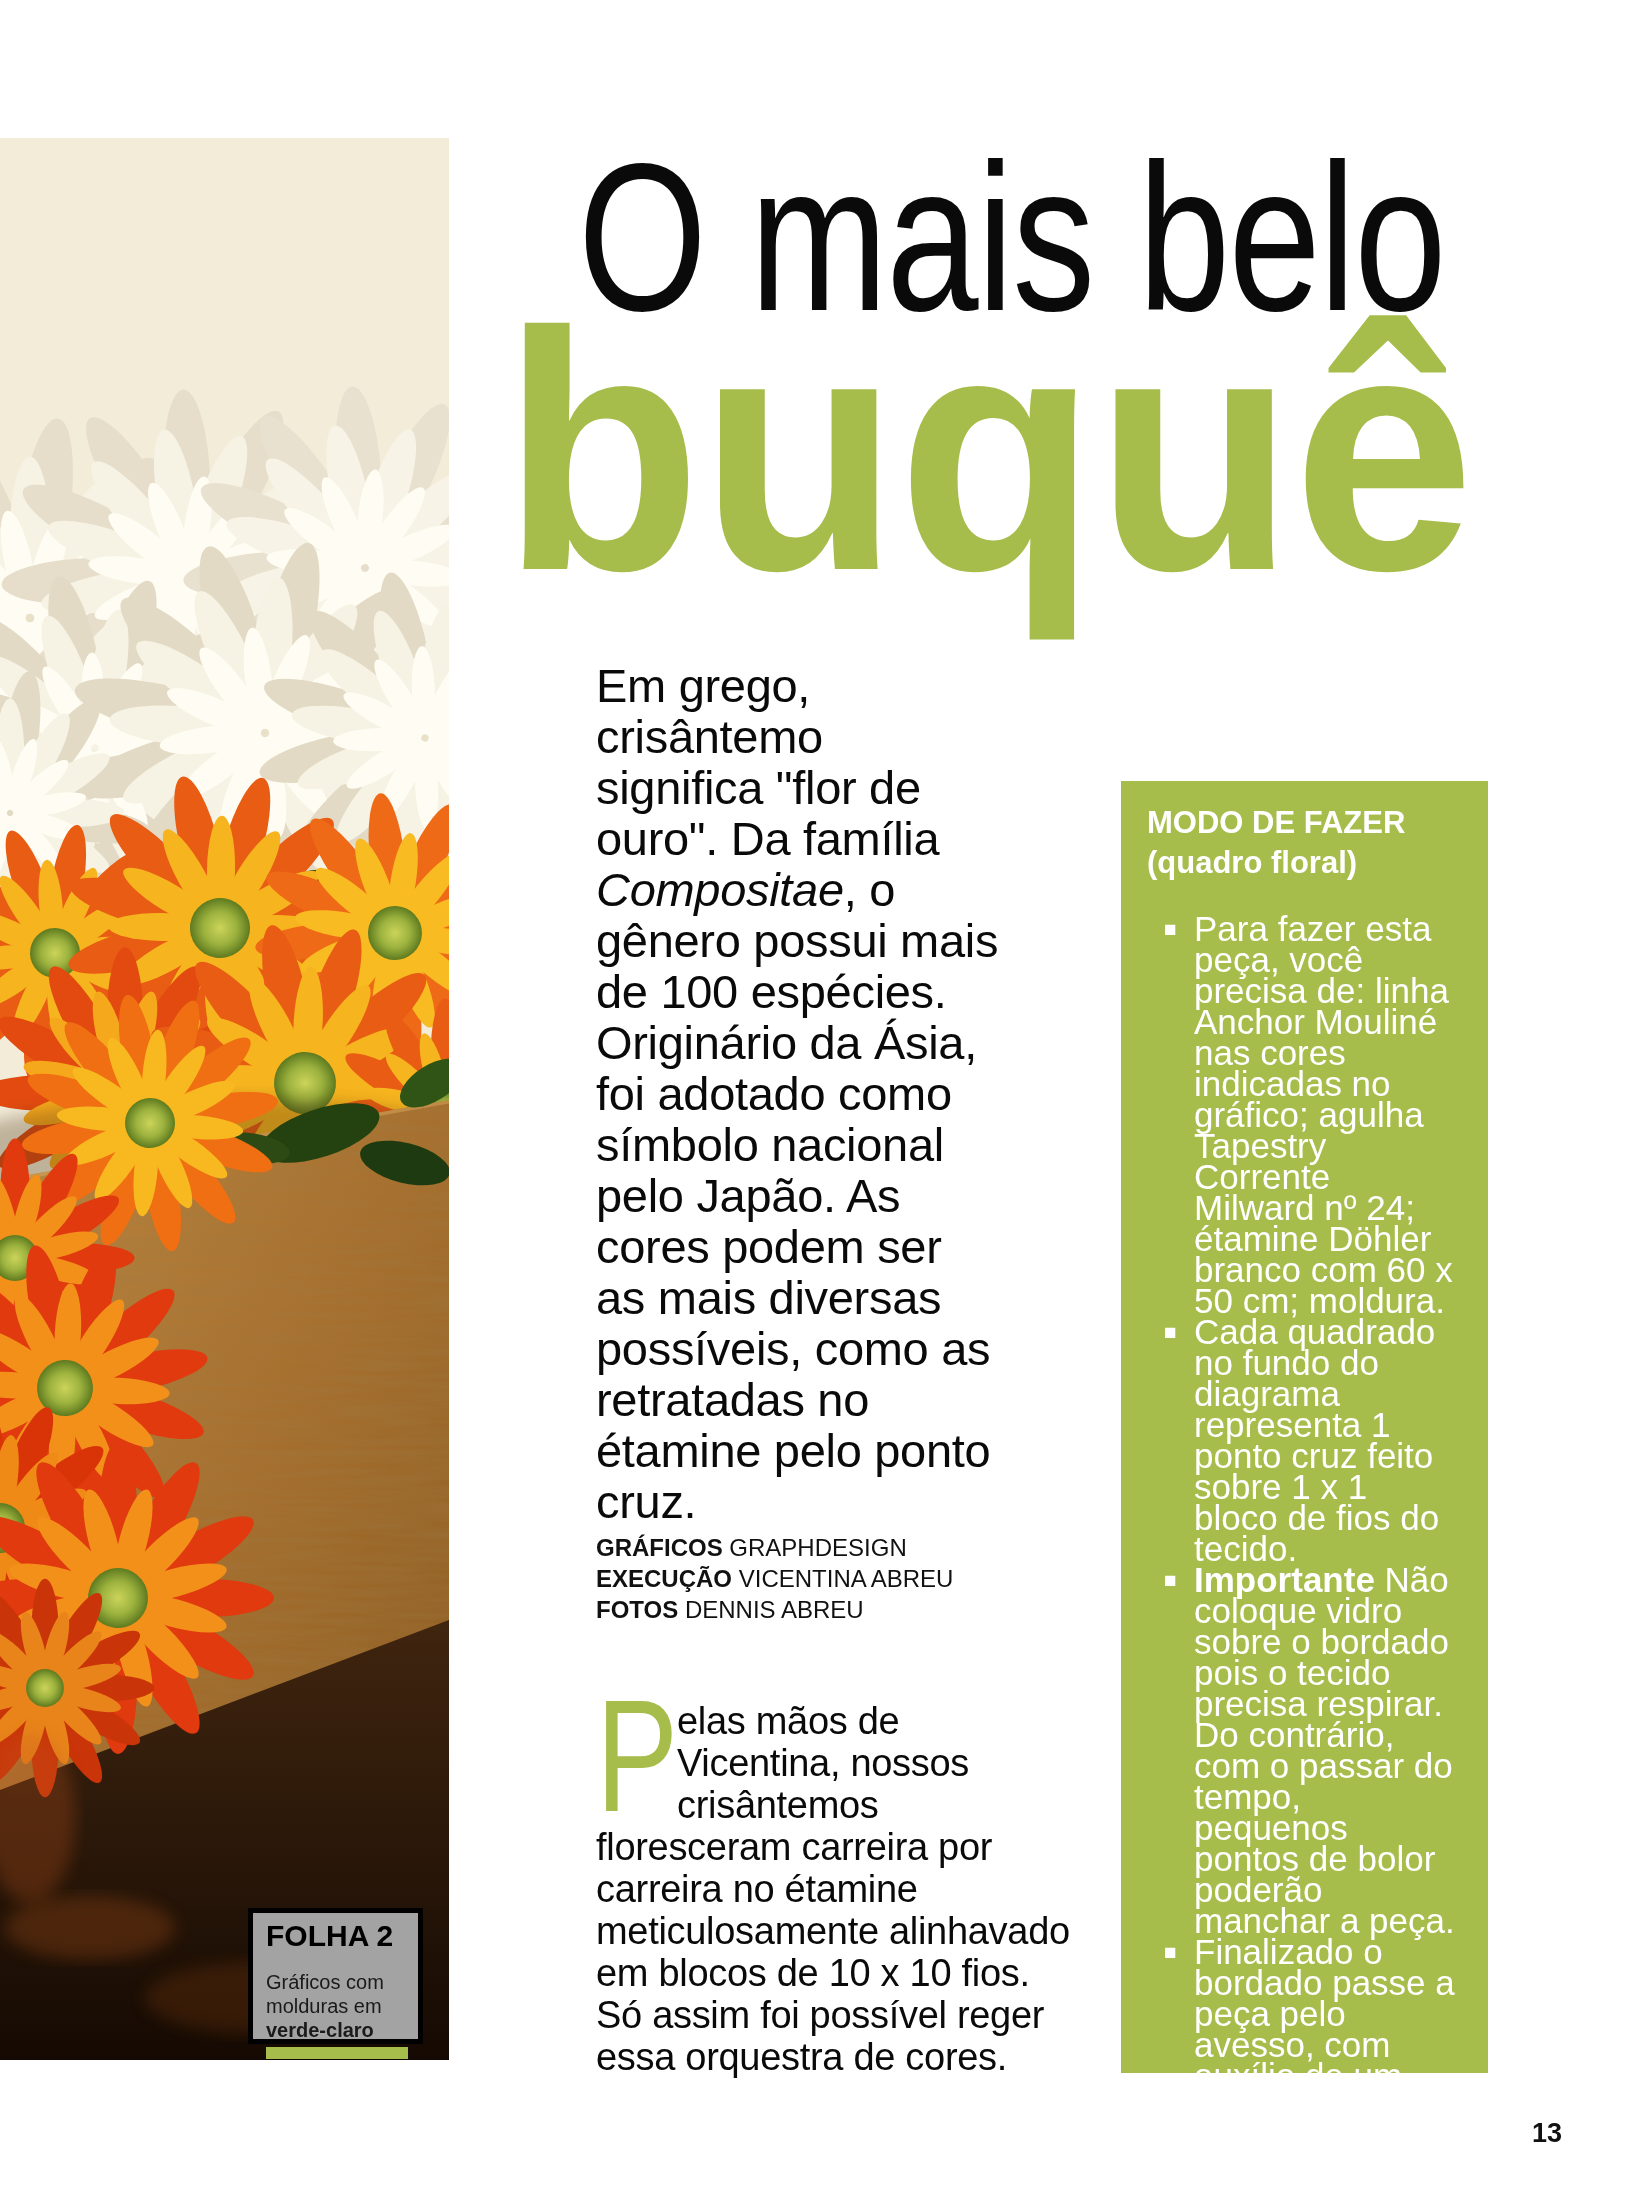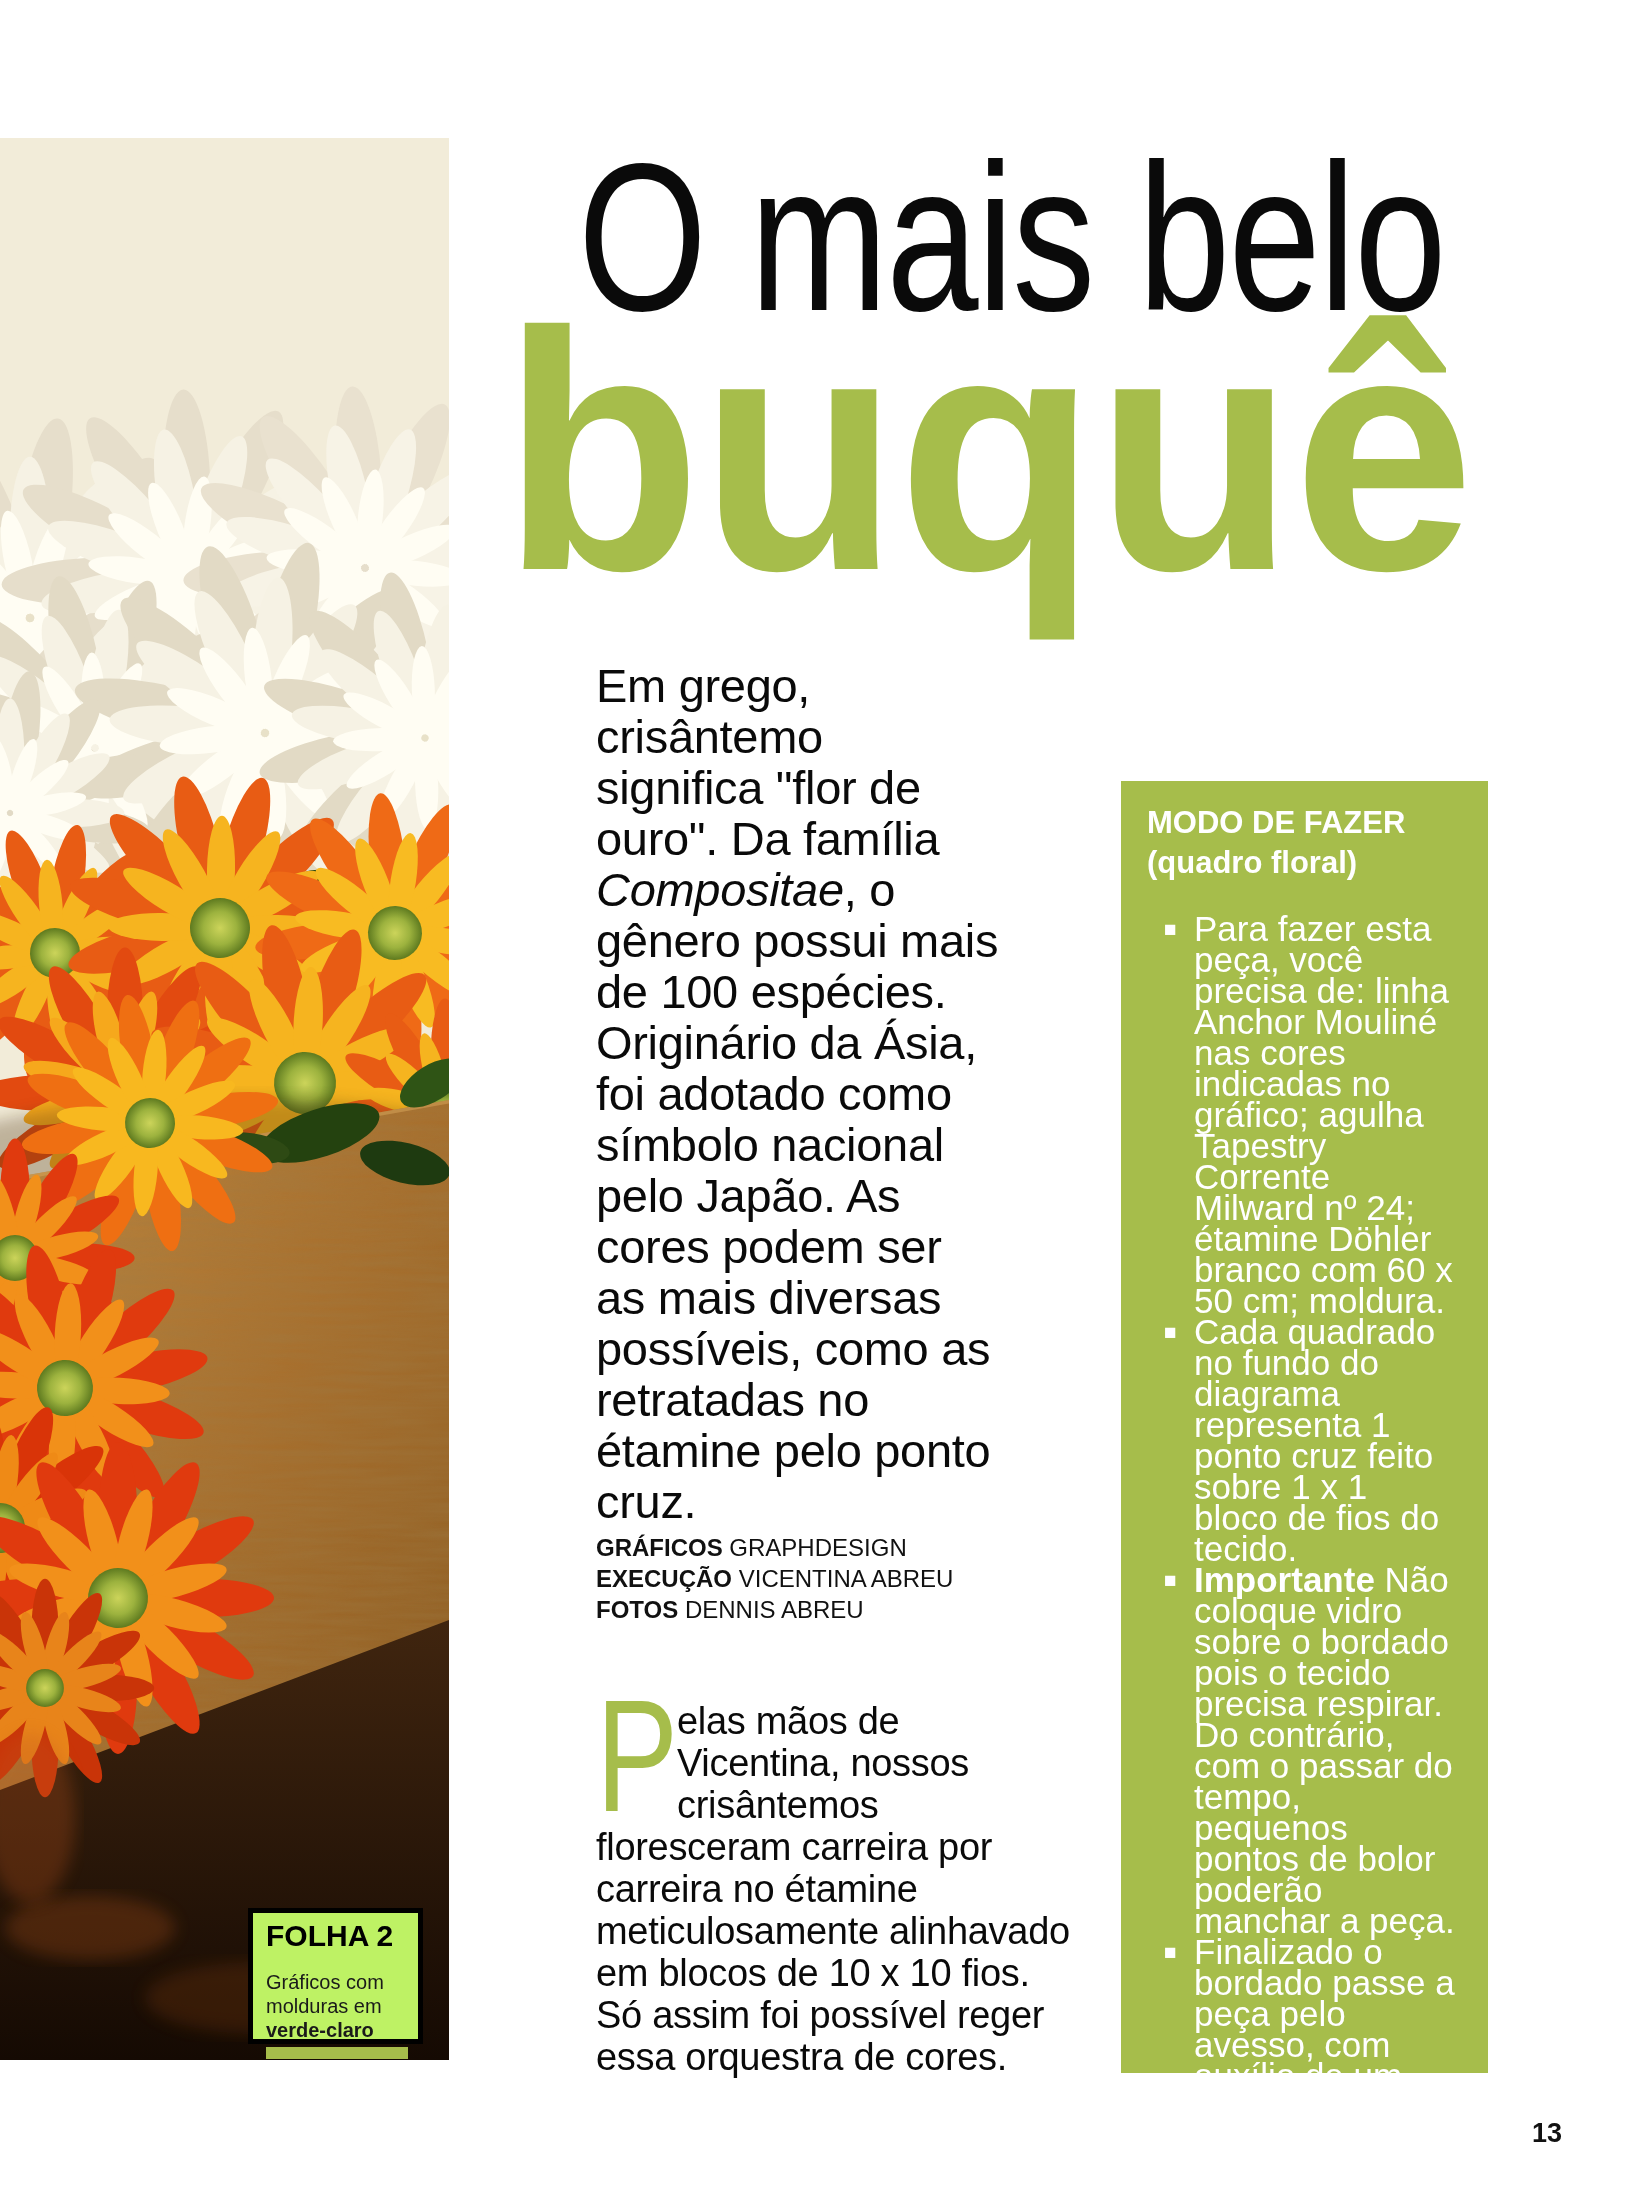--- a/index.html
+++ b/index.html
@@ -33,21 +33,21 @@
             background:var(--green); color:#fff; box-sizing:border-box;
             padding:22px 14px 20px 26px; overflow:hidden; }
   .sb-title{ font-weight:700; font-size:31px; line-height:40px; margin:0 0 30px 0; }
   .sb-list{ list-style:none; margin:17px; padding:0; font-size:35px; line-height:31px; }
   .sb-list li{ position:relative; padding-left:30px; }
   .sb-list li::before{ content:attr(data-bullet); position:absolute; left:0; top:0;
                        font-size:21px; line-height:31px; }
   .sb-list b{ font-weight:700; }
 
   .folha{ position:absolute; left:248px; top:1908px; width:175px; height:136px;
-          background:#bef264; border:5px solid #000; box-sizing:border-box;
+          background:#a3a3a3; border:5px solid #000; box-sizing:border-box;
           padding:5px 0 0 13px; }
   .folha-title{ font-size:30px; font-weight:700; line-height:36px; color:#000; }
   .folha-sub{ font-size:20px; line-height:24px; color:#1a1a1a; white-space:pre-line; margin-top:16px; }
   .folha-sub.bold{ font-weight:700; margin-top:0; }
   .folha-bar{ width:142px; height:12px; background:var(--green); margin-top:5px; }
 
   .pageno{ position:absolute; left:1532px; top:2118px; font-size:27px; font-weight:700; color:#111;text-align:center; }
 </style>
 </head>
 <body>

